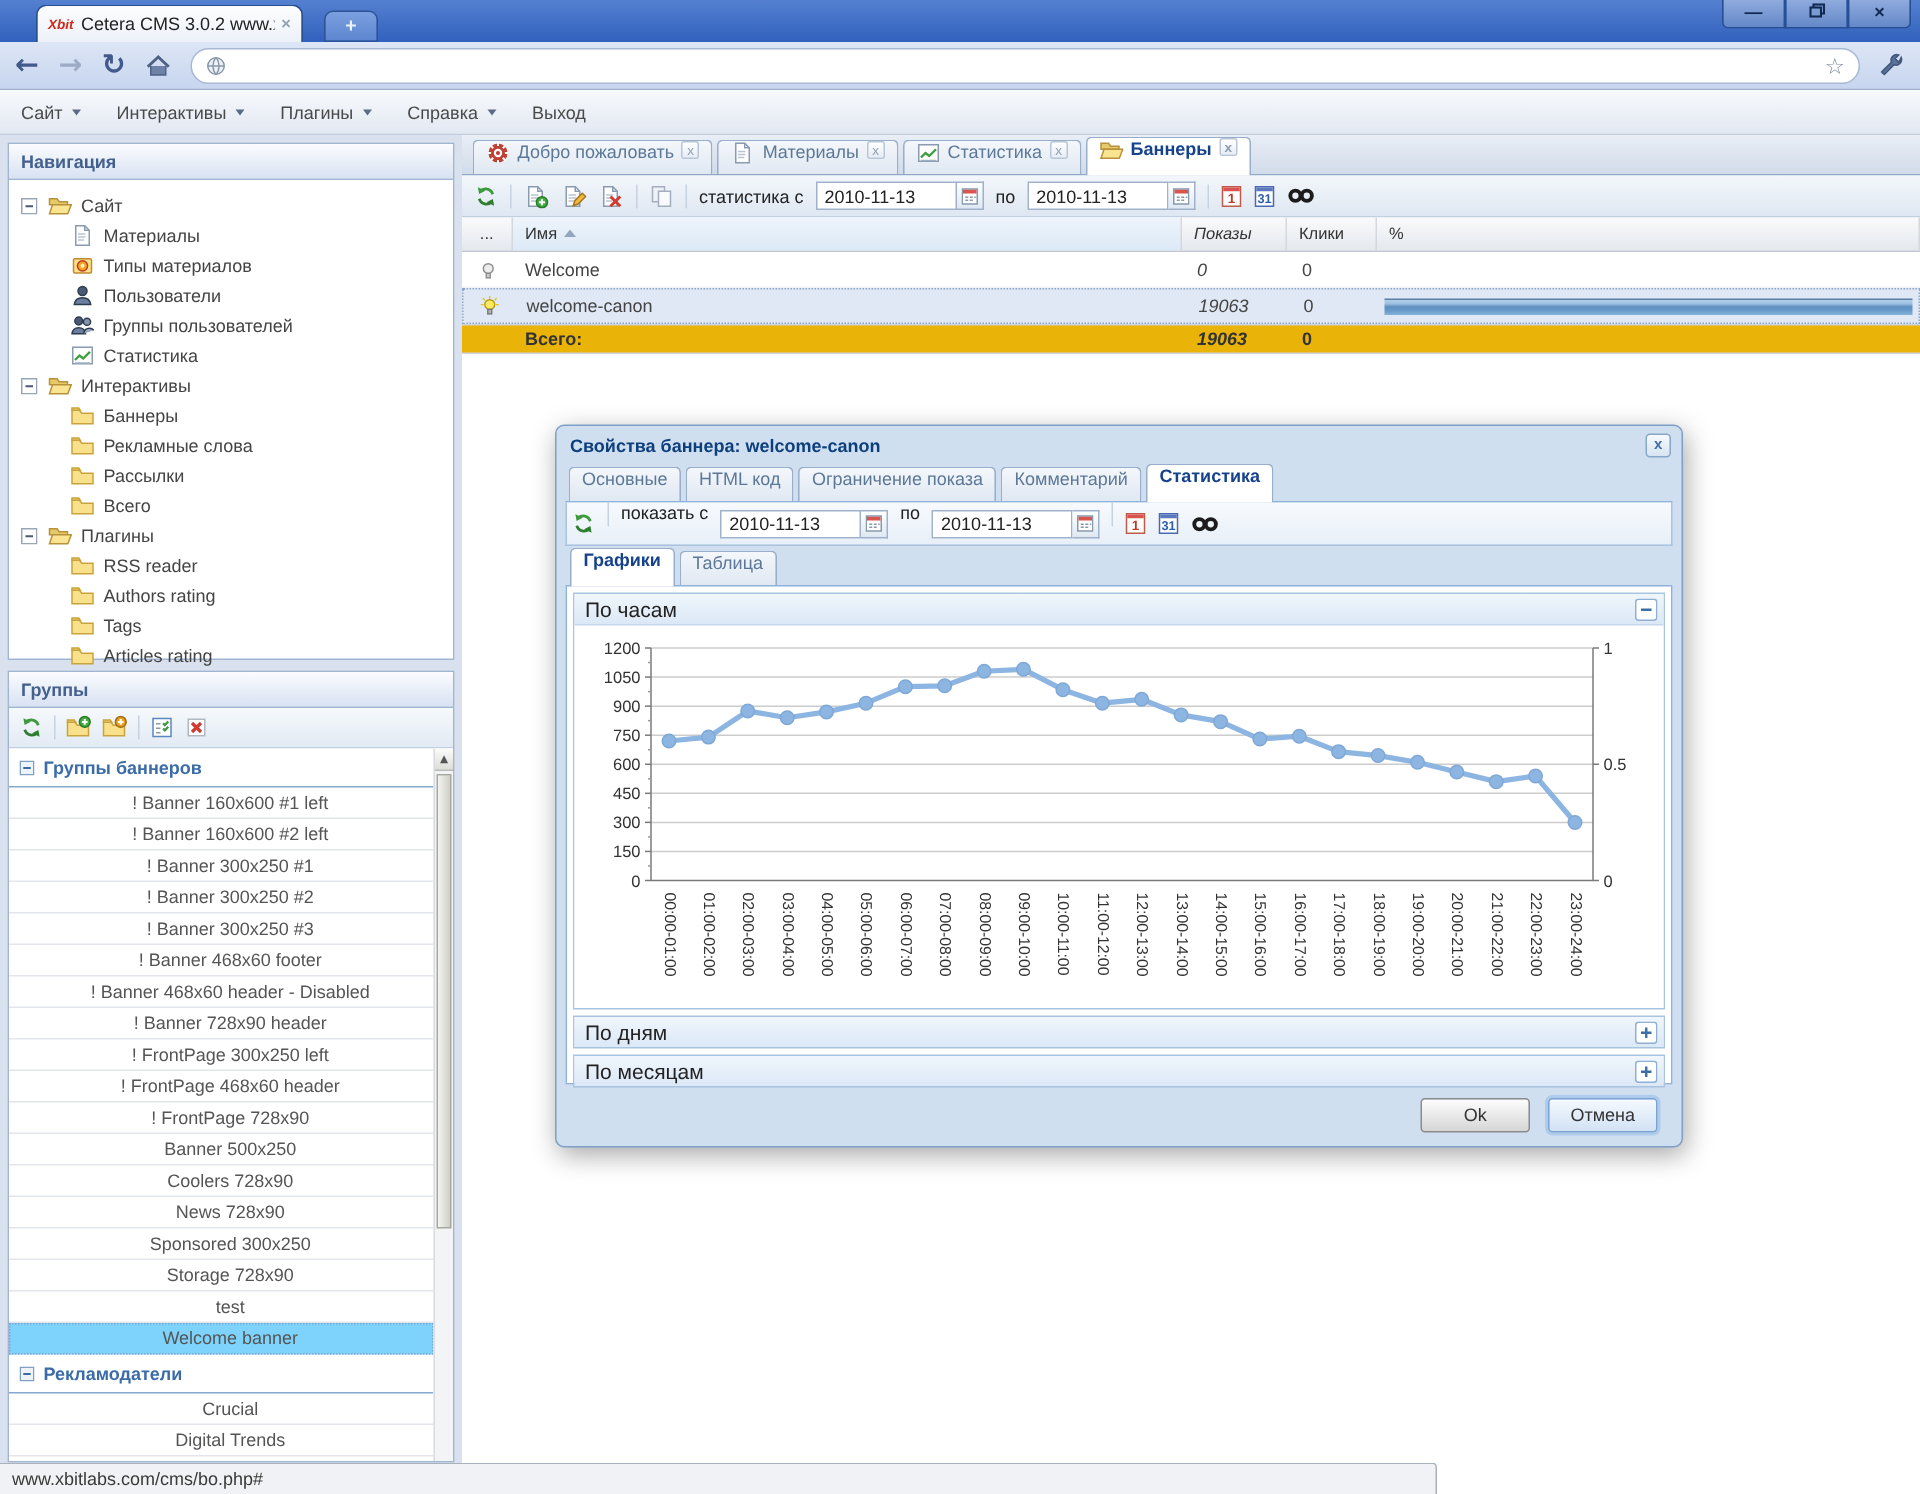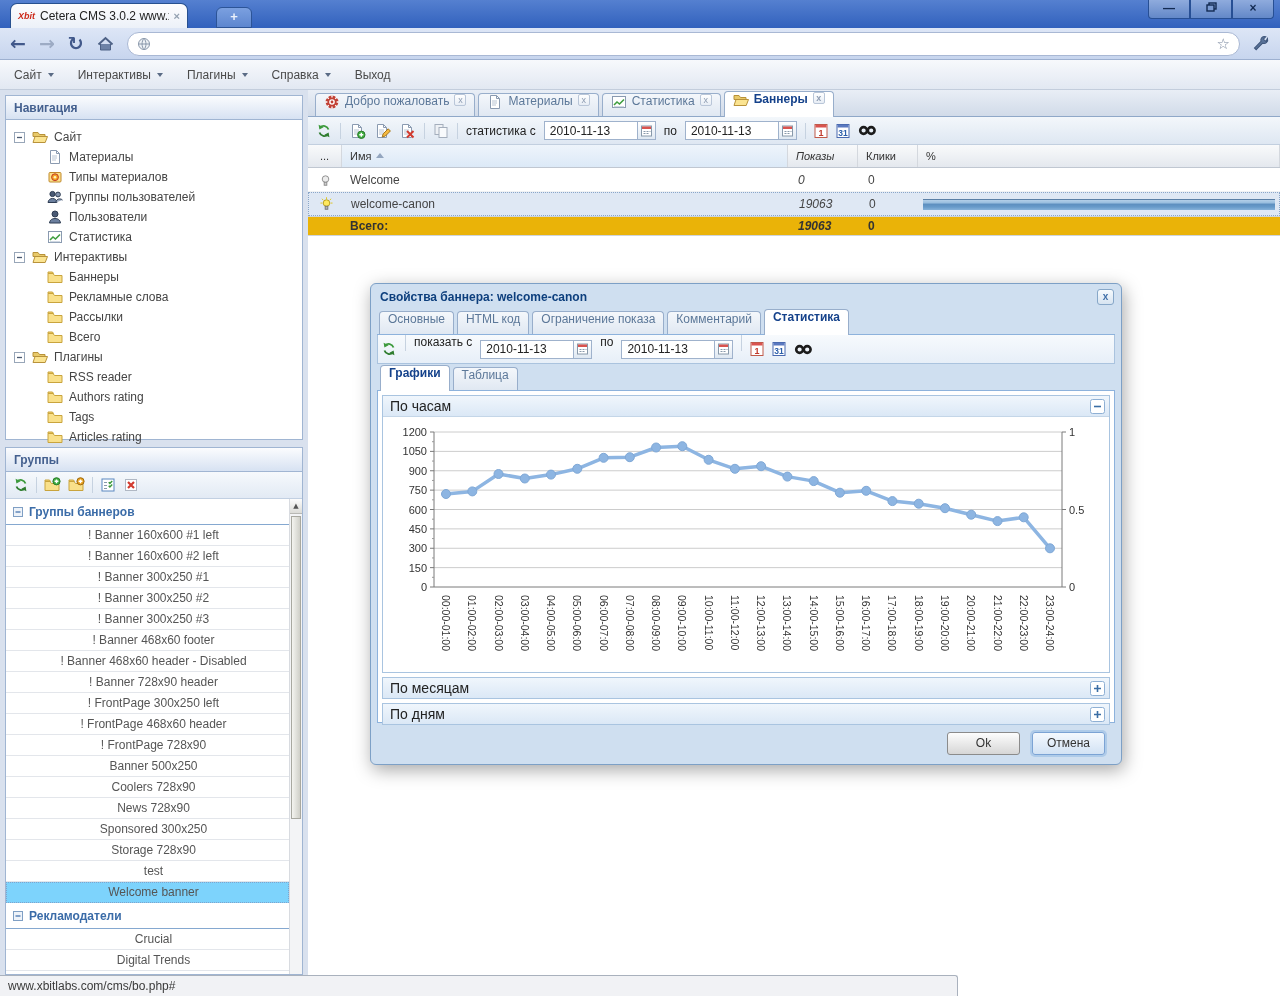--- a/index.html
+++ b/index.html
@@ -4,21 +4,21 @@
 <style>
 * { margin:0; padding:0; box-sizing:border-box; }
 html,body { width:1280px; height:996px; }
 body { font-family:"Liberation Sans","DejaVu Sans",sans-serif; font-size:12px; color:#333;
        position:relative; background:#fff; overflow:hidden; }
 
 
 #titlebar { position:absolute; left:0; top:0; width:1280px; height:28px;
   background:linear-gradient(#507ad0 0%,#4a76cd 10%,#3161bd 100%);
   background:linear-gradient(#5580d0,#3161bd); }
-#browser-tab { position:absolute; left:10px; top:3px; width:178px; height:25px;
+#browser-tab { position:absolute; left:24px; top:3px; width:178px; height:25px;
   background:linear-gradient(#fdfdfe,#ecf1f8); border:1px solid #27508f; border-bottom:none;
   border-radius:7px 7px 0 0; display:flex; align-items:center; padding:0 7px; gap:5px; }
 #favicon { font-size:9px; font-weight:bold; font-style:italic; color:#cc2a1a; white-space:nowrap; }
 #tab-title { flex:1; color:#222; white-space:nowrap; overflow:hidden; }
 .tab-close { color:#93a0b0; font-weight:bold; font-size:11px; line-height:1; }
 #newtab-btn { position:absolute; left:216px; top:7px; width:36px; height:21px;
   background:linear-gradient(#7ba0e0,#5d86cf); border:1px solid #2c5497; border-radius:6px 6px 0 0;
   color:#ebf1fb; text-align:center; line-height:18px; font-weight:bold; font-size:13px; }
 #win-controls { position:absolute; right:6px; top:0; display:flex; }
 .win-btn { width:42px; height:19px; background:linear-gradient(#8fabdd,#6388c8);
@@ -269,37 +269,37 @@
               <circle cx="8" cy="8.2" r="3.4" fill="#f5a623" stroke="#c0392b"></circle>
               <circle cx="8" cy="8.2" r="1.3" fill="#fff3c0"></circle>
             </svg>
           </span>
          <span class="lbl">Типы материалов</span>
         </div>
         <div class="tree-row">
          <span class="ind"></span>
          <span class="ico">
             <svg width="16" height="16" viewBox="0 0 16 16">
+              <circle cx="8" cy="5" r="3" fill="#4a5a74" stroke="#2e3c52"></circle>
+              <path d="M2.5 14c.5-3.5 3-4.5 5.5-4.5s5 1 5.5 4.5z" fill="#6b7f9e" stroke="#2e3c52"></path>
+            </svg>
+          </span>
+         <span class="lbl">Пользователи</span>
+        </div>
+        <div class="tree-row">
+         <span class="ind"></span>
+         <span class="ico">
+            <svg width="16" height="16" viewBox="0 0 16 16">
               <circle cx="5.5" cy="5" r="2.6" fill="#4a5a74" stroke="#2e3c52"></circle>
               <path d="M1 13.5c.4-3 2.4-4 4.5-4s4.1 1 4.5 4z" fill="#6b7f9e" stroke="#2e3c52"></path>
               <circle cx="11" cy="5.5" r="2.4" fill="#8494ad" stroke="#2e3c52"></circle>
               <path d="M8.8 13.5c.3-2.6 2-3.6 3.9-3.6 1.2 0 2.1.4 2.8 1.2" fill="#9aa9c0" stroke="#2e3c52"></path>
             </svg>
           </span>
          <span class="lbl">Группы пользователей</span>
-        </div>
-        <div class="tree-row">
-         <span class="ind"></span>
-         <span class="ico">
-            <svg width="16" height="16" viewBox="0 0 16 16">
-              <circle cx="8" cy="5" r="3" fill="#4a5a74" stroke="#2e3c52"></circle>
-              <path d="M2.5 14c.5-3.5 3-4.5 5.5-4.5s5 1 5.5 4.5z" fill="#6b7f9e" stroke="#2e3c52"></path>
-            </svg>
-          </span>
-         <span class="lbl">Пользователи</span>
         </div>
         <div class="tree-row">
          <span class="ind"></span>
          <span class="ico">
             <svg width="16" height="16" viewBox="0 0 16 16">
               <rect x="1.5" y="2.5" width="13" height="11" fill="#fff" stroke="#8a9ab0"></rect>
               <path d="M3 11l3-3 2.5 2L13 5.5" stroke="#3f9e3f" stroke-width="1.6" fill="none"></path>
               <path d="M3 13h10" stroke="#9fb0c4"></path>
             </svg>
           </span>
@@ -907,40 +907,40 @@
               <text x="559.0" y="175" font-size="10.5" fill="#333" text-anchor="start" dominant-baseline="central" transform="rotate(90 559.0 175)">19:00-20:00</text>
               <text x="585.2" y="175" font-size="10.5" fill="#333" text-anchor="start" dominant-baseline="central" transform="rotate(90 585.2 175)">20:00-21:00</text>
               <text x="611.5" y="175" font-size="10.5" fill="#333" text-anchor="start" dominant-baseline="central" transform="rotate(90 611.5 175)">21:00-22:00</text>
               <text x="637.7" y="175" font-size="10.5" fill="#333" text-anchor="start" dominant-baseline="central" transform="rotate(90 637.7 175)">22:00-23:00</text>
               <text x="664.0" y="175" font-size="10.5" fill="#333" text-anchor="start" dominant-baseline="central" transform="rotate(90 664.0 175)">23:00-24:00</text>
             </svg></div>
         </div>
        </div>
       <div class="sub-panel">
          <div class="sub-panel-header">
+           <span>По дням</span>
+           <span class="ibox">
+            <svg width="15" height="15" viewBox="0 0 15 15">
+              <rect x="0.5" y="0.5" width="14" height="14" rx="2" fill="#fff" stroke="#8fb0d4"></rect>
+              <path d="M4 7.5h7M7.5 4v7" stroke="#3b6ea5" stroke-width="1.6"></path>
+            </svg>
+          </span>
+         </div>
+      </div>
+      <div class="sub-panel">
+         <div class="sub-panel-header">
            <span>По месяцам</span>
            <span class="ibox">
             <svg width="15" height="15" viewBox="0 0 15 15">
               <rect x="0.5" y="0.5" width="14" height="14" rx="2" fill="#fff" stroke="#8fb0d4"></rect>
               <path d="M4 7.5h7M7.5 4v7" stroke="#3b6ea5" stroke-width="1.6"></path>
             </svg>
           </span>
          </div>
       </div>
-      <div class="sub-panel">
-         <div class="sub-panel-header">
-           <span>По дням</span>
-           <span class="ibox">
-            <svg width="15" height="15" viewBox="0 0 15 15">
-              <rect x="0.5" y="0.5" width="14" height="14" rx="2" fill="#fff" stroke="#8fb0d4"></rect>
-              <path d="M4 7.5h7M7.5 4v7" stroke="#3b6ea5" stroke-width="1.6"></path>
-            </svg>
-          </span>
-         </div>
-      </div>
     </div>
   <div id="dialog-footer">
     <div class="btn btn-ok">Ok</div>
     <div class="btn btn-cancel">Отмена</div>
   </div>
 </div>
 
 <div id="status-bar">
   <span>www.xbitlabs.com/cms/bo.php#</span>
 </div>

